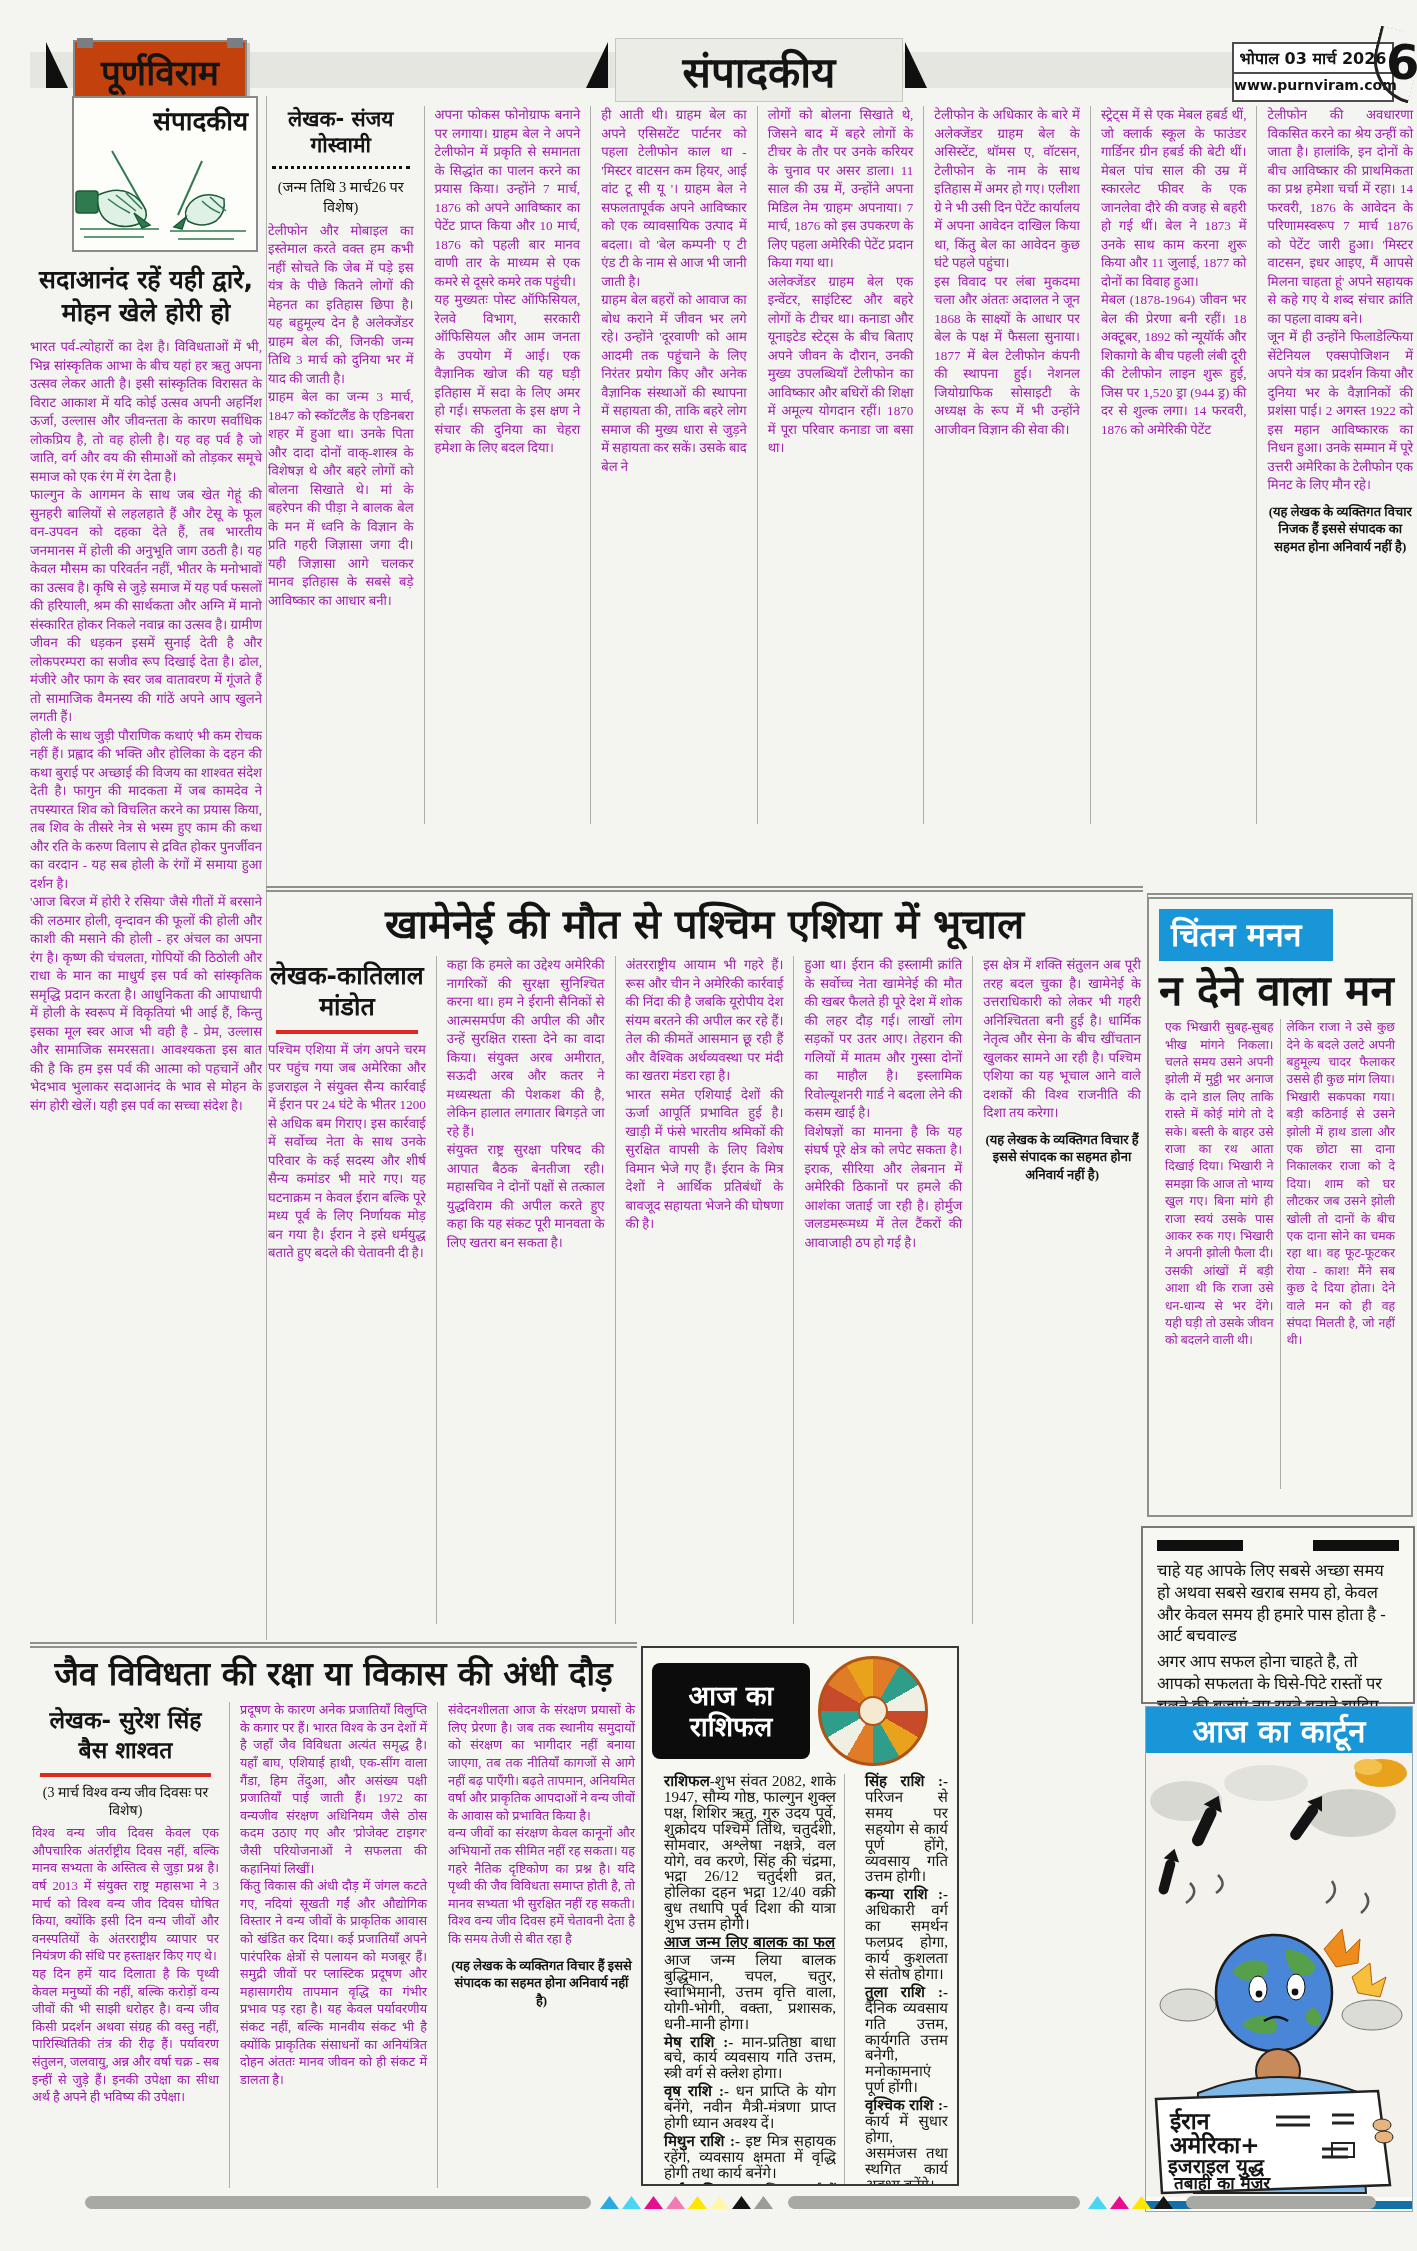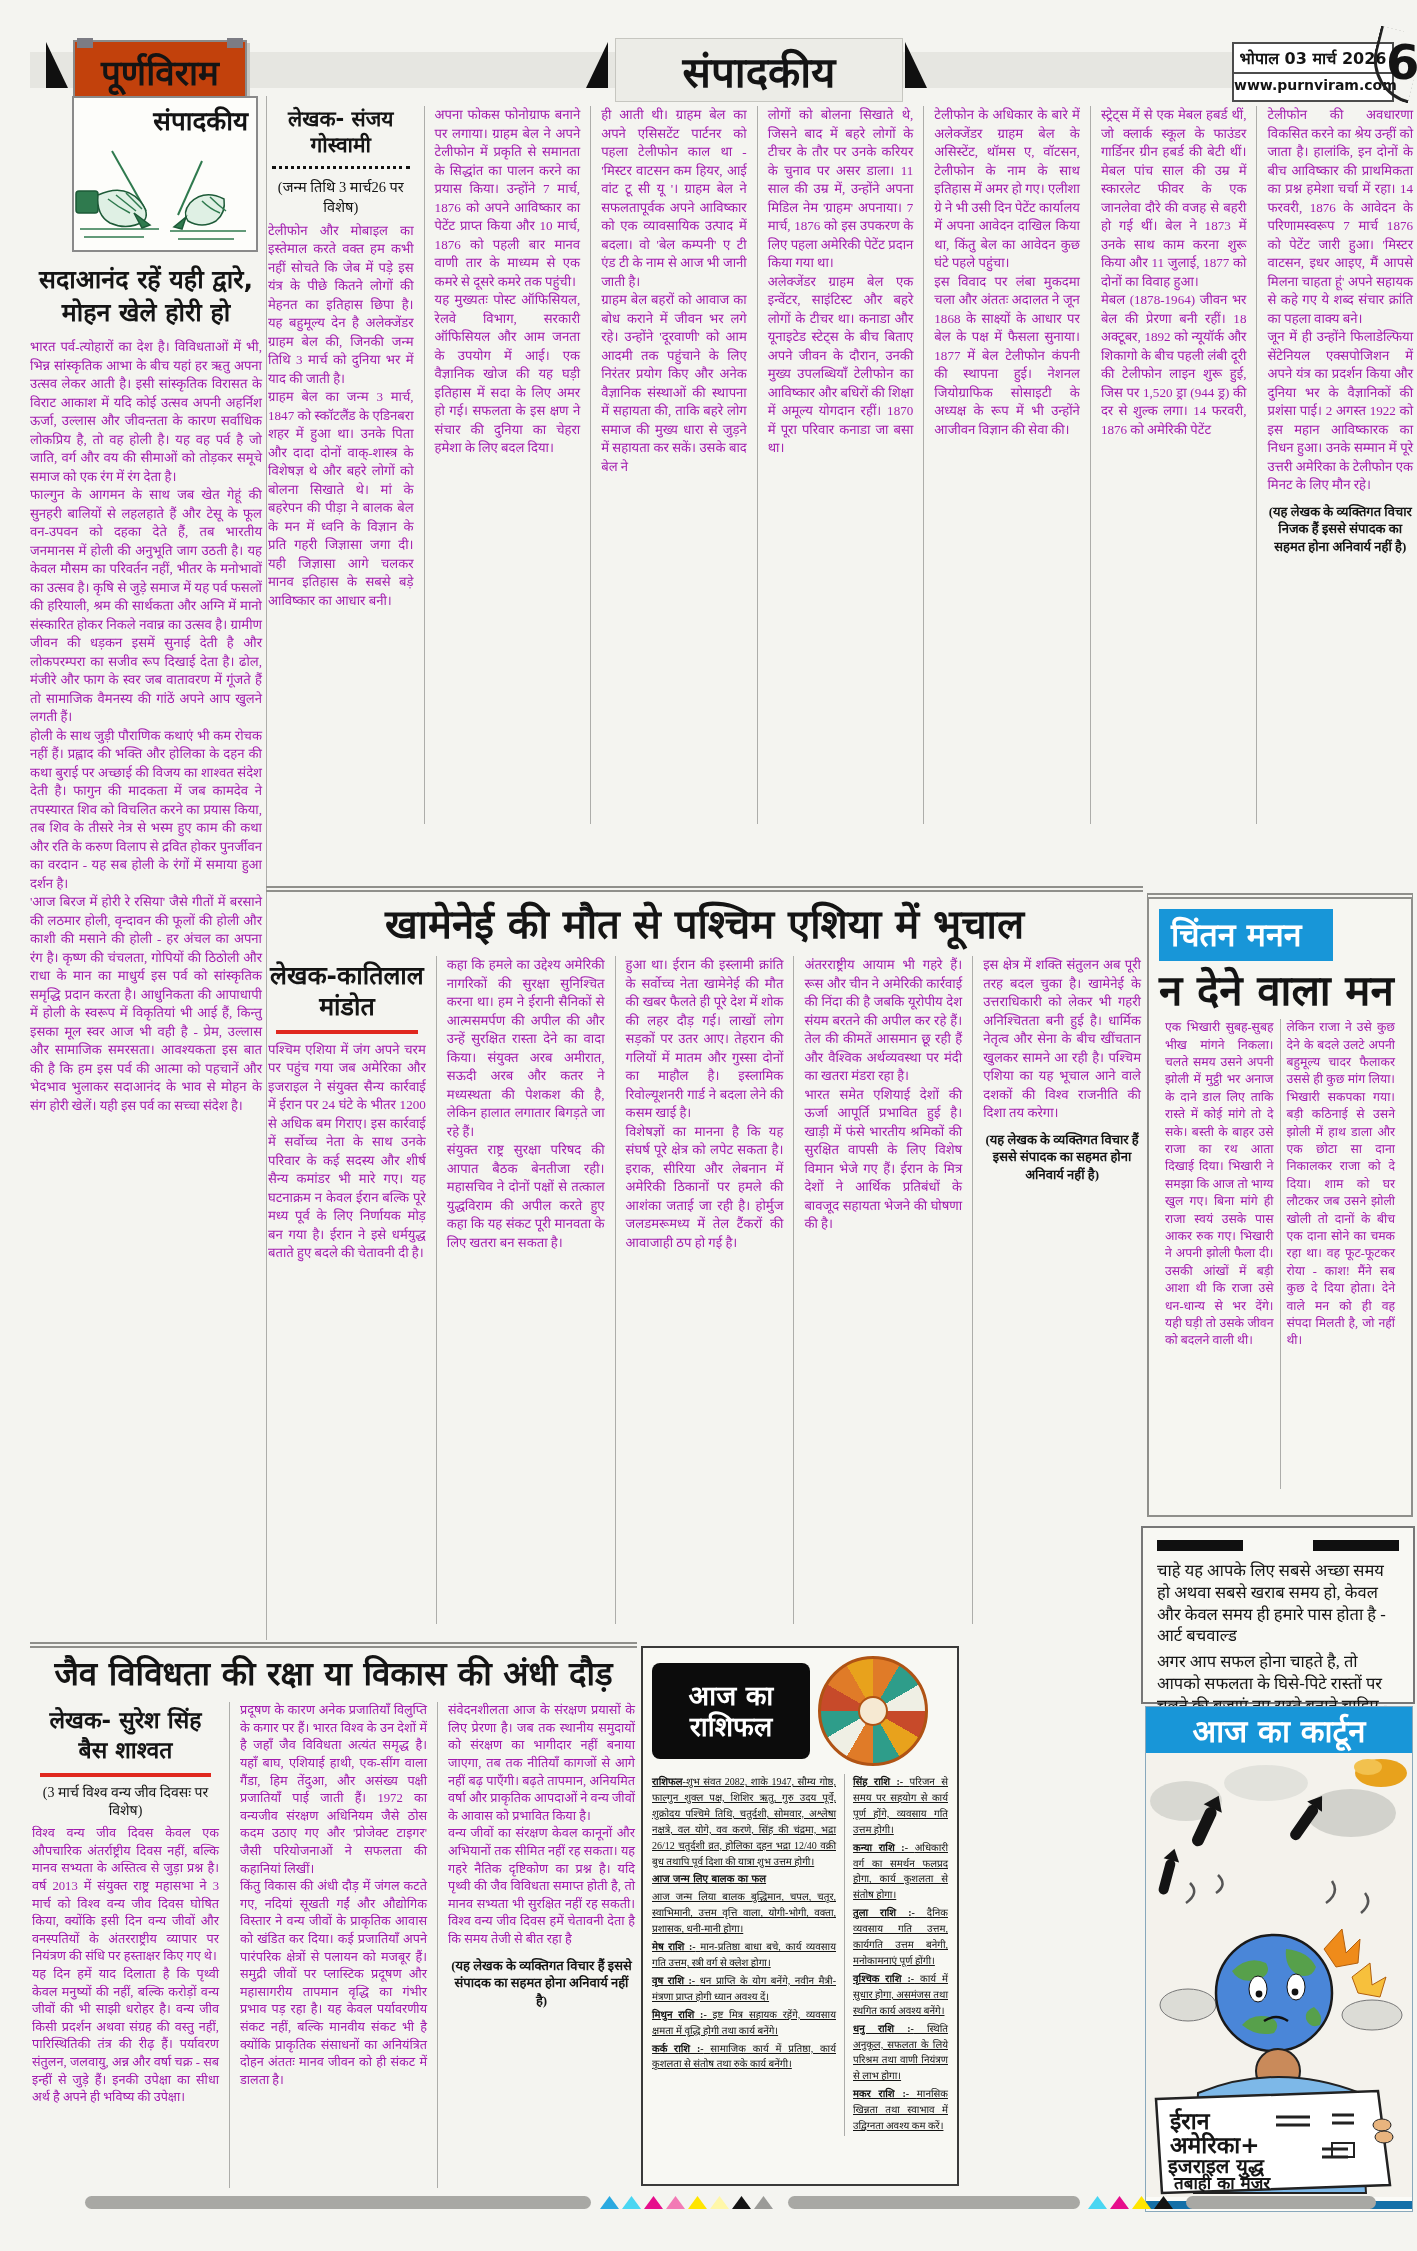--- a/index.html
+++ b/index.html
@@ -75,21 +75,21 @@
   .horo-logo{width:158px;height:96px;background:#0c0c0c;border-radius:8px;color:#fff;display:flex;align-items:center;justify-content:center;
              text-align:center;font-size:27px;font-weight:bold;line-height:1.15;}
   .wheel{width:104px;height:104px;border-radius:50%;border:3px solid #b05314;position:relative;
          background:conic-gradient(#e07b28 0 30deg,#2e9d8a 30deg 60deg,#efefe4 60deg 90deg,#c74a2a 90deg 120deg,
          #e8a21c 120deg 150deg,#2e9d8a 150deg 180deg,#e07b28 180deg 210deg,#efefe4 210deg 240deg,
          #2e9d8a 240deg 270deg,#c74a2a 270deg 300deg,#e07b28 300deg 330deg,#e8a21c 330deg 360deg);}
   .wheel::after{content:"";position:absolute;left:37px;top:37px;width:30px;height:30px;border-radius:50%;background:#f6e9d2;border:2px solid #b05314;box-sizing:border-box;}
   .horo-cols{display:flex;margin-top:8px;}
   .horo-colL{flex:0 0 184px;padding-right:8px;border-right:1px solid #adadaa;}
   .horo-colR{flex:1;padding-left:8px;min-width:0;}
-  .horo p{margin:0 0 2px 0;font-size:10px;line-height:15.9px;text-align:justify;text-decoration:underline;}
+  .horo p{margin:0 0 2px 12px;font-size:15px;line-height:15.9px;text-align:justify;}
   .balak-head{font-weight:bold;text-align:center;text-decoration:underline;}
   
   .cartoon{position:absolute;left:1145px;top:1706px;width:268px;height:506px;border:1px solid #88a8bc;background:#fbfbf7;box-sizing:border-box;}
   .cartoon-head{height:46px;color:#fff;font-size:31px;font-weight:bold;display:flex;align-items:center;justify-content:center;}
   .cartoon-foot{height:8px;}
   
   .fbar{position:absolute;top:2196px;height:13px;background:#a8a8a4;border-radius:7px;}
   .ftris{position:absolute;top:2196px;display:flex;gap:3px;}
   .tri{width:19px;height:13px;clip-path:polygon(50% 0,100% 100%,0 100%);}
   .t1{background:#2aa9e0}.t2{background:#49d6f2}.t3{background:#e60e8c}.t4{background:#f27ab5}
@@ -189,26 +189,26 @@
       <div class="col">
         <div class="byline-2 sans">लेखक-कातिलाल मांडोत</div>
         <div class="red-rule"></div>
         <div class="body-txt">पश्चिम एशिया में जंग अपने चरम पर पहुंच गया जब अमेरिका और इजराइल ने संयुक्त सैन्य कार्रवाई में ईरान पर 24 घंटे के भीतर 1200 से अधिक बम गिराए। इस कार्रवाई में सर्वोच्च नेता के साथ उनके परिवार के कई सदस्य और शीर्ष सैन्य कमांडर भी मारे गए। यह घटनाक्रम न केवल ईरान बल्कि पूरे मध्य पूर्व के लिए निर्णायक मोड़ बन गया है। ईरान ने इसे धर्मयुद्ध बताते हुए बदले की चेतावनी दी है।</div>
       </div>
       <div class="col">
           <div class="body-txt">कहा कि हमले का उद्देश्य अमेरिकी नागरिकों की सुरक्षा सुनिश्चित करना था। हम ने ईरानी सैनिकों से आत्मसमर्पण की अपील की और उन्हें सुरक्षित रास्ता देने का वादा किया। संयुक्त अरब अमीरात, सऊदी अरब और कतर ने मध्यस्थता की पेशकश की है, लेकिन हालात लगातार बिगड़ते जा रहे हैं।
 संयुक्त राष्ट्र सुरक्षा परिषद की आपात बैठक बेनतीजा रही। महासचिव ने दोनों पक्षों से तत्काल युद्धविराम की अपील करते हुए कहा कि यह संकट पूरी मानवता के लिए खतरा बन सकता है।</div>
         </div>
       <div class="col">
+          <div class="body-txt">अंतरराष्ट्रीय आयाम भी गहरे हैं। रूस और चीन ने अमेरिकी कार्रवाई की निंदा की है जबकि यूरोपीय देश संयम बरतने की अपील कर रहे हैं। तेल की कीमतें आसमान छू रही हैं और वैश्विक अर्थव्यवस्था पर मंदी का खतरा मंडरा रहा है।
+भारत समेत एशियाई देशों की ऊर्जा आपूर्ति प्रभावित हुई है। खाड़ी में फंसे भारतीय श्रमिकों की सुरक्षित वापसी के लिए विशेष विमान भेजे गए हैं। ईरान के मित्र देशों ने आर्थिक प्रतिबंधों के बावजूद सहायता भेजने की घोषणा की है।</div>
+        </div>
+      <div class="col">
           <div class="body-txt">हुआ था। ईरान की इस्लामी क्रांति के सर्वोच्च नेता खामेनेई की मौत की खबर फैलते ही पूरे देश में शोक की लहर दौड़ गई। लाखों लोग सड़कों पर उतर आए। तेहरान की गलियों में मातम और गुस्सा दोनों का माहौल है। इस्लामिक रिवोल्यूशनरी गार्ड ने बदला लेने की कसम खाई है।
 विशेषज्ञों का मानना है कि यह संघर्ष पूरे क्षेत्र को लपेट सकता है। इराक, सीरिया और लेबनान में अमेरिकी ठिकानों पर हमले की आशंका जताई जा रही है। होर्मुज जलडमरूमध्य में तेल टैंकरों की आवाजाही ठप हो गई है।</div>
-        </div>
-      <div class="col">
-          <div class="body-txt">अंतरराष्ट्रीय आयाम भी गहरे हैं। रूस और चीन ने अमेरिकी कार्रवाई की निंदा की है जबकि यूरोपीय देश संयम बरतने की अपील कर रहे हैं। तेल की कीमतें आसमान छू रही हैं और वैश्विक अर्थव्यवस्था पर मंदी का खतरा मंडरा रहा है।
-भारत समेत एशियाई देशों की ऊर्जा आपूर्ति प्रभावित हुई है। खाड़ी में फंसे भारतीय श्रमिकों की सुरक्षित वापसी के लिए विशेष विमान भेजे गए हैं। ईरान के मित्र देशों ने आर्थिक प्रतिबंधों के बावजूद सहायता भेजने की घोषणा की है।</div>
         </div>
       <div class="col">
         <div class="body-txt">इस क्षेत्र में शक्ति संतुलन अब पूरी तरह बदल चुका है। खामेनेई के उत्तराधिकारी को लेकर भी गहरी अनिश्चितता बनी हुई है। धार्मिक नेतृत्व और सेना के बीच खींचतान खुलकर सामने आ रही है। पश्चिम एशिया का यह भूचाल आने वाले दशकों की विश्व राजनीति की दिशा तय करेगा।</div>
         <div class="disclaimer">(यह लेखक के व्यक्तिगत विचार हैं इससे संपादक का सहमत होना अनिवार्य नहीं है)</div>
       </div>
     </div>
   </div>
 
   <div class="chintan">
     <div class="kicker sans" style="background:#1896d8;">चिंतन मनन</div>

